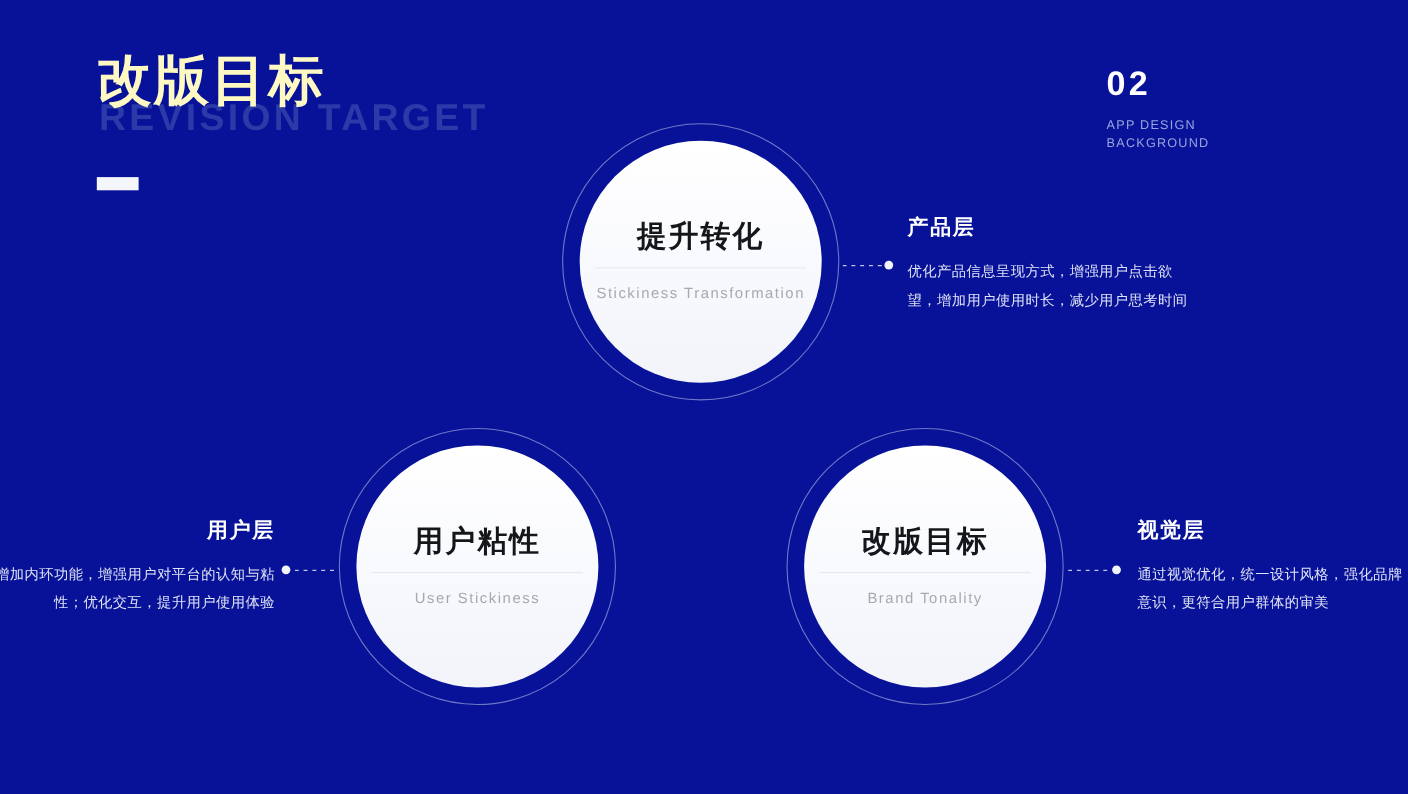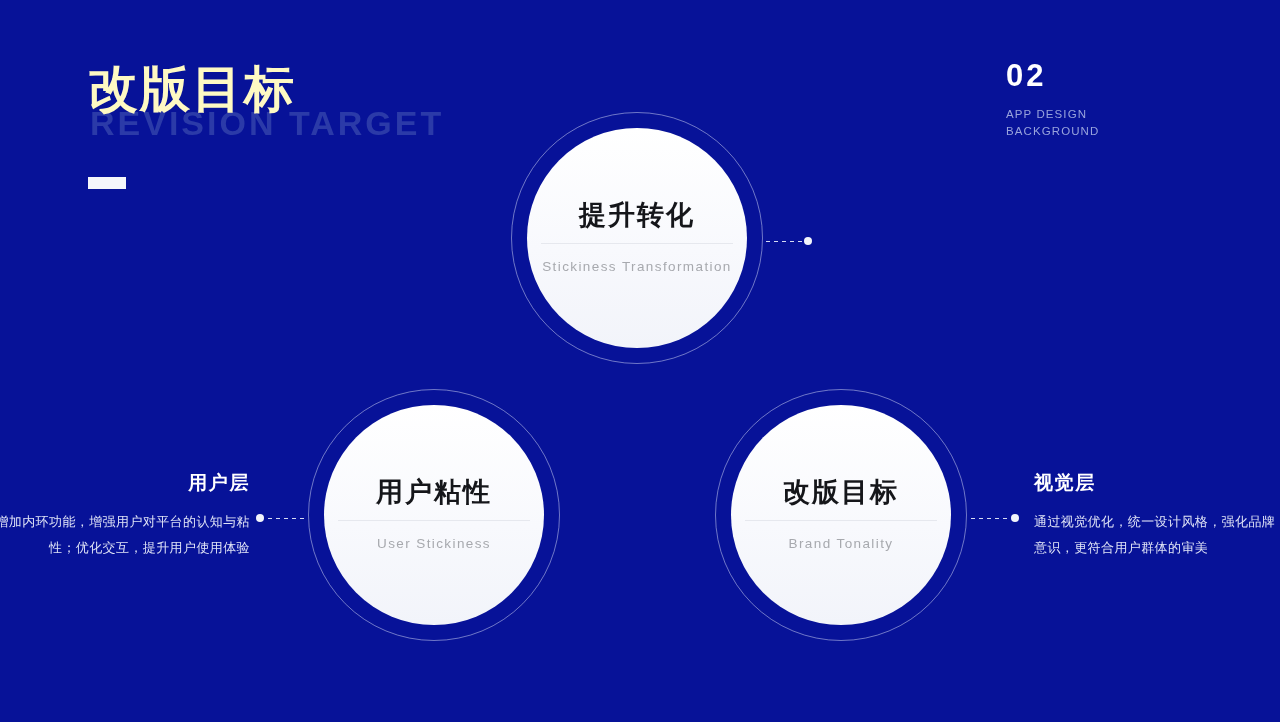--- a/index.html
+++ b/index.html
@@ -20,21 +20,20 @@
     -webkit-font-smoothing: antialiased;
   }
 
   
   .header-block {
     position: absolute;
     left: 88px;
     top: 48px;
     width: 520px;
     height: 140px;
-    margin-top: 16px;
   }
   .title-cn {
     position: absolute;
     left: 0;
     top: 0;
     font-size: 50px;
     font-weight: 700;
     color: #fef9c3;
     letter-spacing: 2px;
     line-height: 1;
@@ -224,20 +223,24 @@
     <div class="dash" style="left:766px; top:241px; width:36px;"></div>
     <div class="node-dot" style="left:804px; top:237px;"></div>
 
     <div class="node-dot" style="left:256px; top:514px;"></div>
     <div class="dash" style="left:268px; top:518px; width:37px;"></div>
 
     <div class="dash" style="left:971px; top:518px; width:37px;"></div>
     <div class="node-dot" style="left:1011px; top:514px;"></div>
   </div>
 
+  <div class="callout callout-top" style="top:198px;">
+    <div class="callout-h">产品层</div>
+    <div class="callout-p">优化产品信息呈现方式，增强用户点击欲望，增加用户使用时长，减少用户思考时间</div>
+  </div>
 
   <div class="callout callout-left" style="top:473px;">
     <div class="callout-h">用户层</div>
     <div class="callout-p">增加内环功能，增强用户对平台的认知与粘性；优化交互，提升用户使用体验</div>
   </div>
 
   <div class="callout callout-right" style="top:473px;">
     <div class="callout-h">视觉层</div>
     <div class="callout-p">通过视觉优化，统一设计风格，强化品牌意识，更符合用户群体的审美</div>
   </div>

